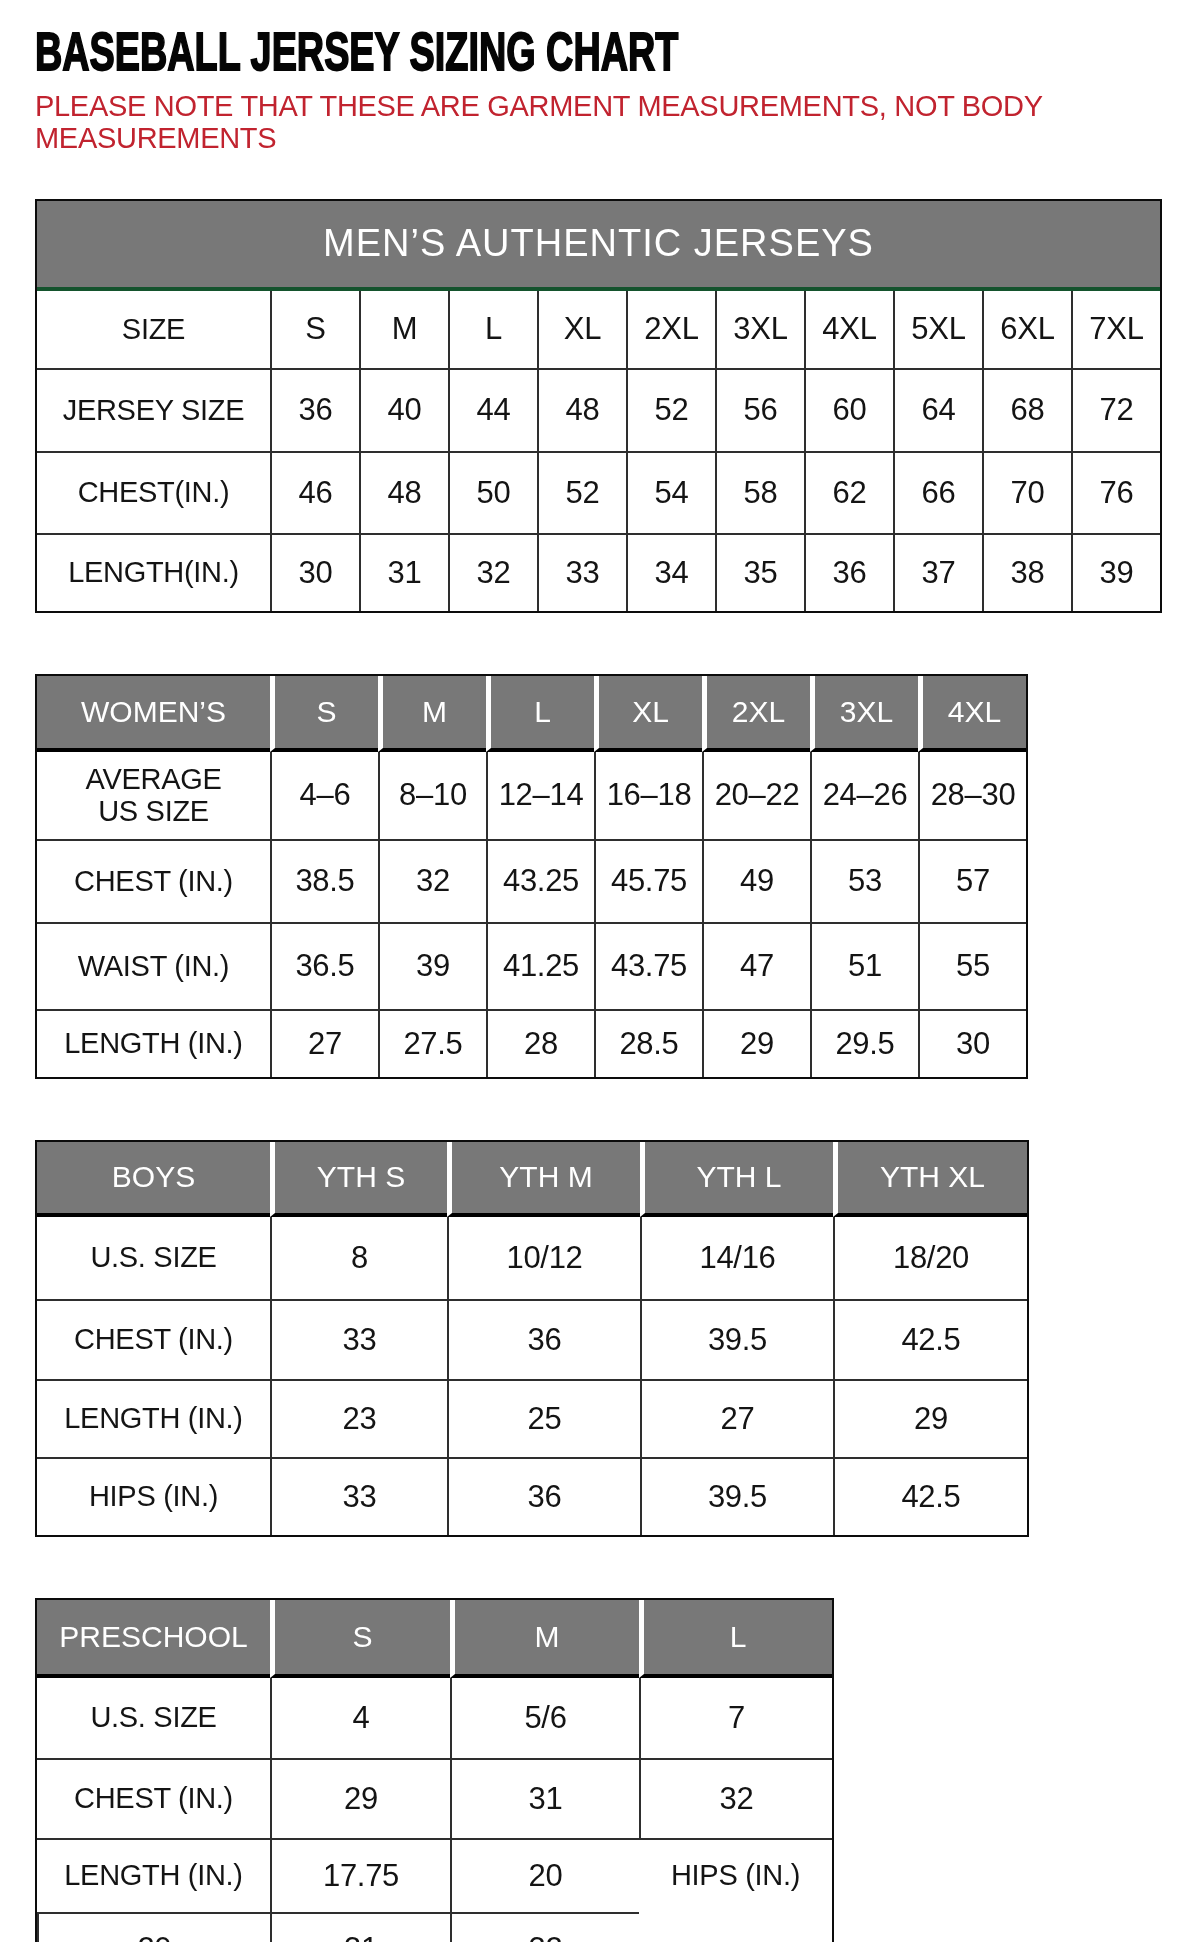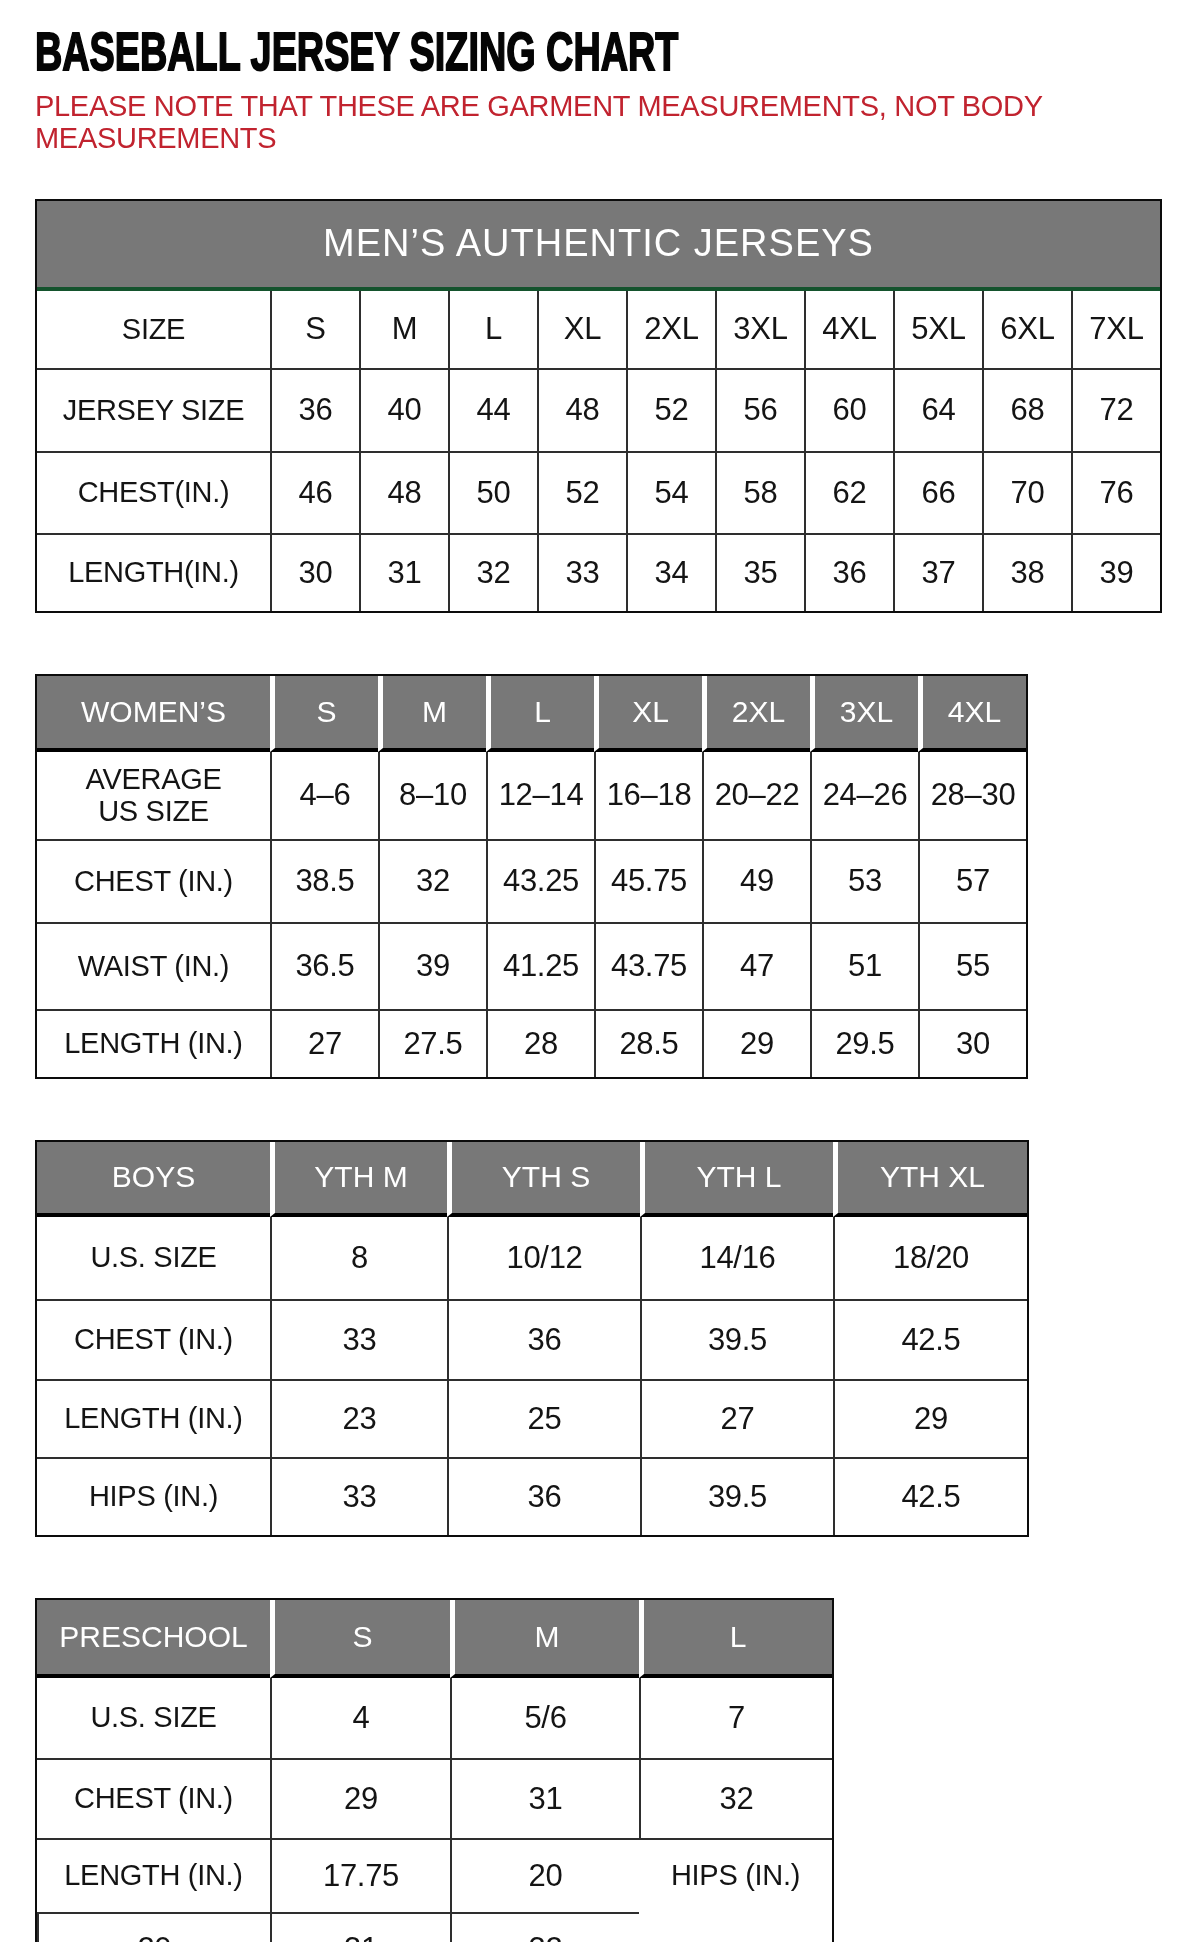--- a/index.html
+++ b/index.html
@@ -167,22 +167,22 @@
           <div class="cell val">28</div>
           <div class="cell val">28.5</div>
           <div class="cell val">29</div>
           <div class="cell val">29.5</div>
           <div class="cell val">30</div>
         </div>
       </div>
       <div class="tbl tbl-boys">
         <div class="grid">
           <div class="cell hcell c0">BOYS</div>
+          <div class="cell hcell">YTH S</div>
           <div class="cell hcell">YTH M</div>
-          <div class="cell hcell">YTH S</div>
           <div class="cell hcell">YTH L</div>
           <div class="cell hcell">YTH XL</div>
           <div class="cell label c0 no-top">U.S. SIZE</div>
           <div class="cell val no-top">8</div>
           <div class="cell val no-top">10/12</div>
           <div class="cell val no-top">14/16</div>
           <div class="cell val no-top">18/20</div>
           <div class="cell label c0">CHEST (IN.)</div>
           <div class="cell val">33</div>
           <div class="cell val">36</div>

